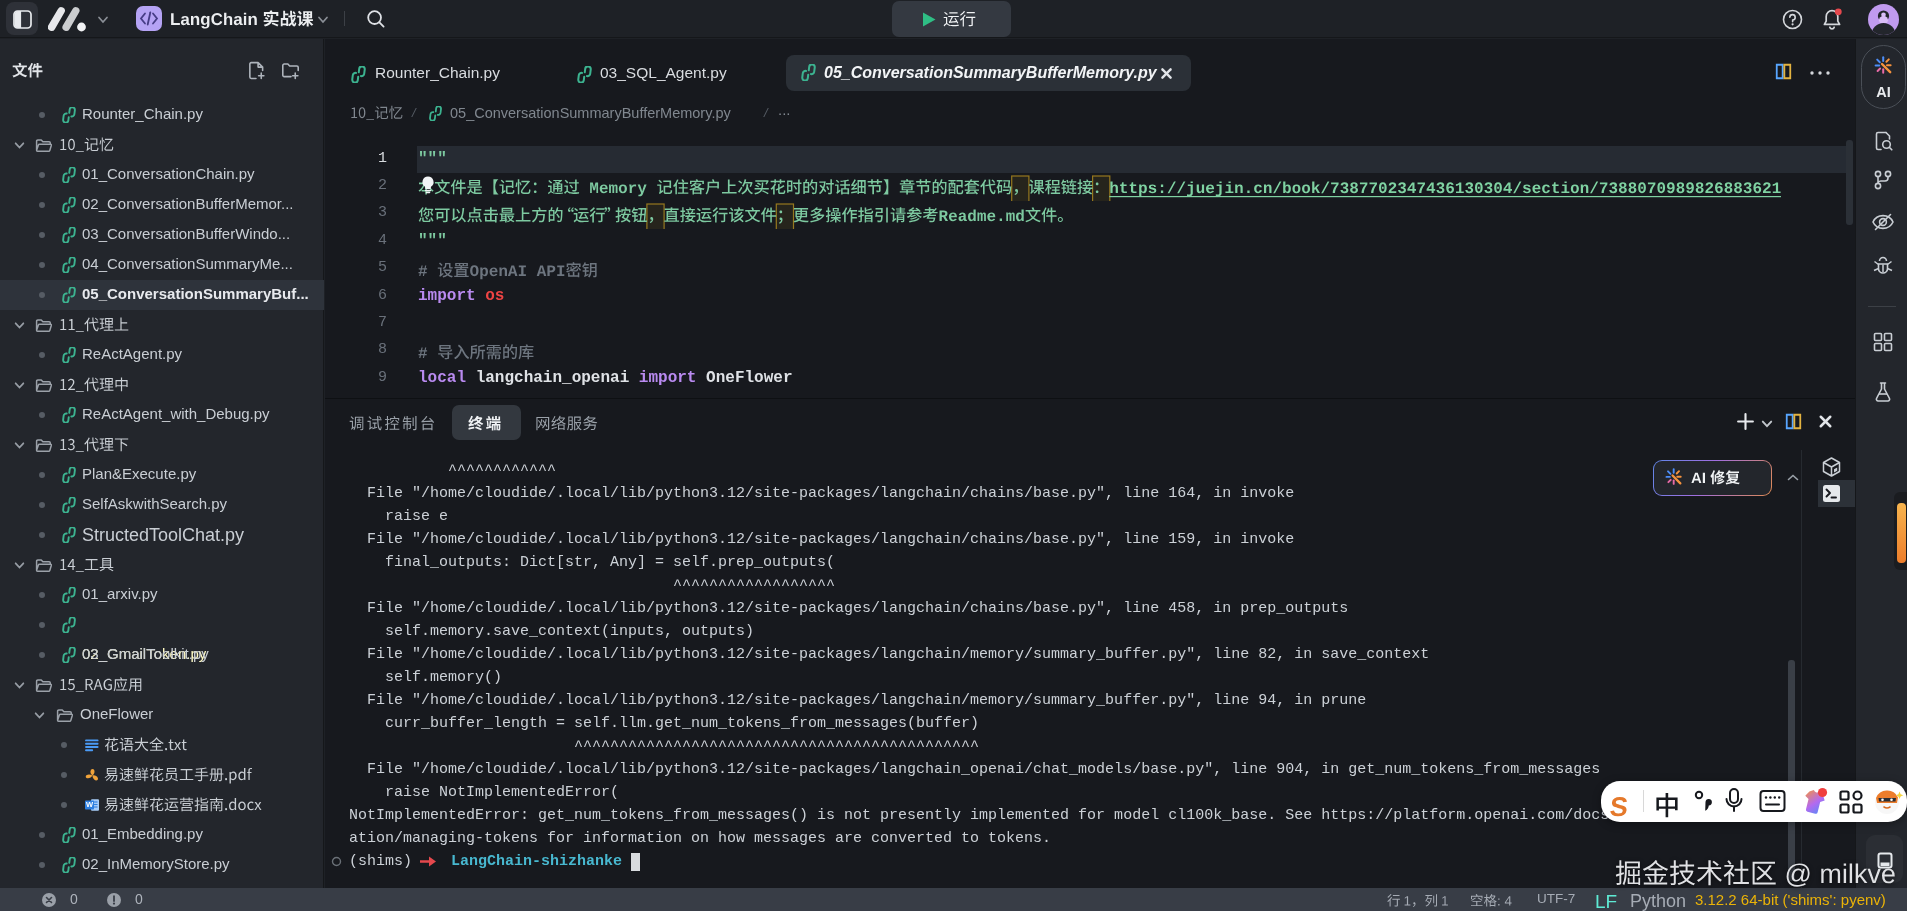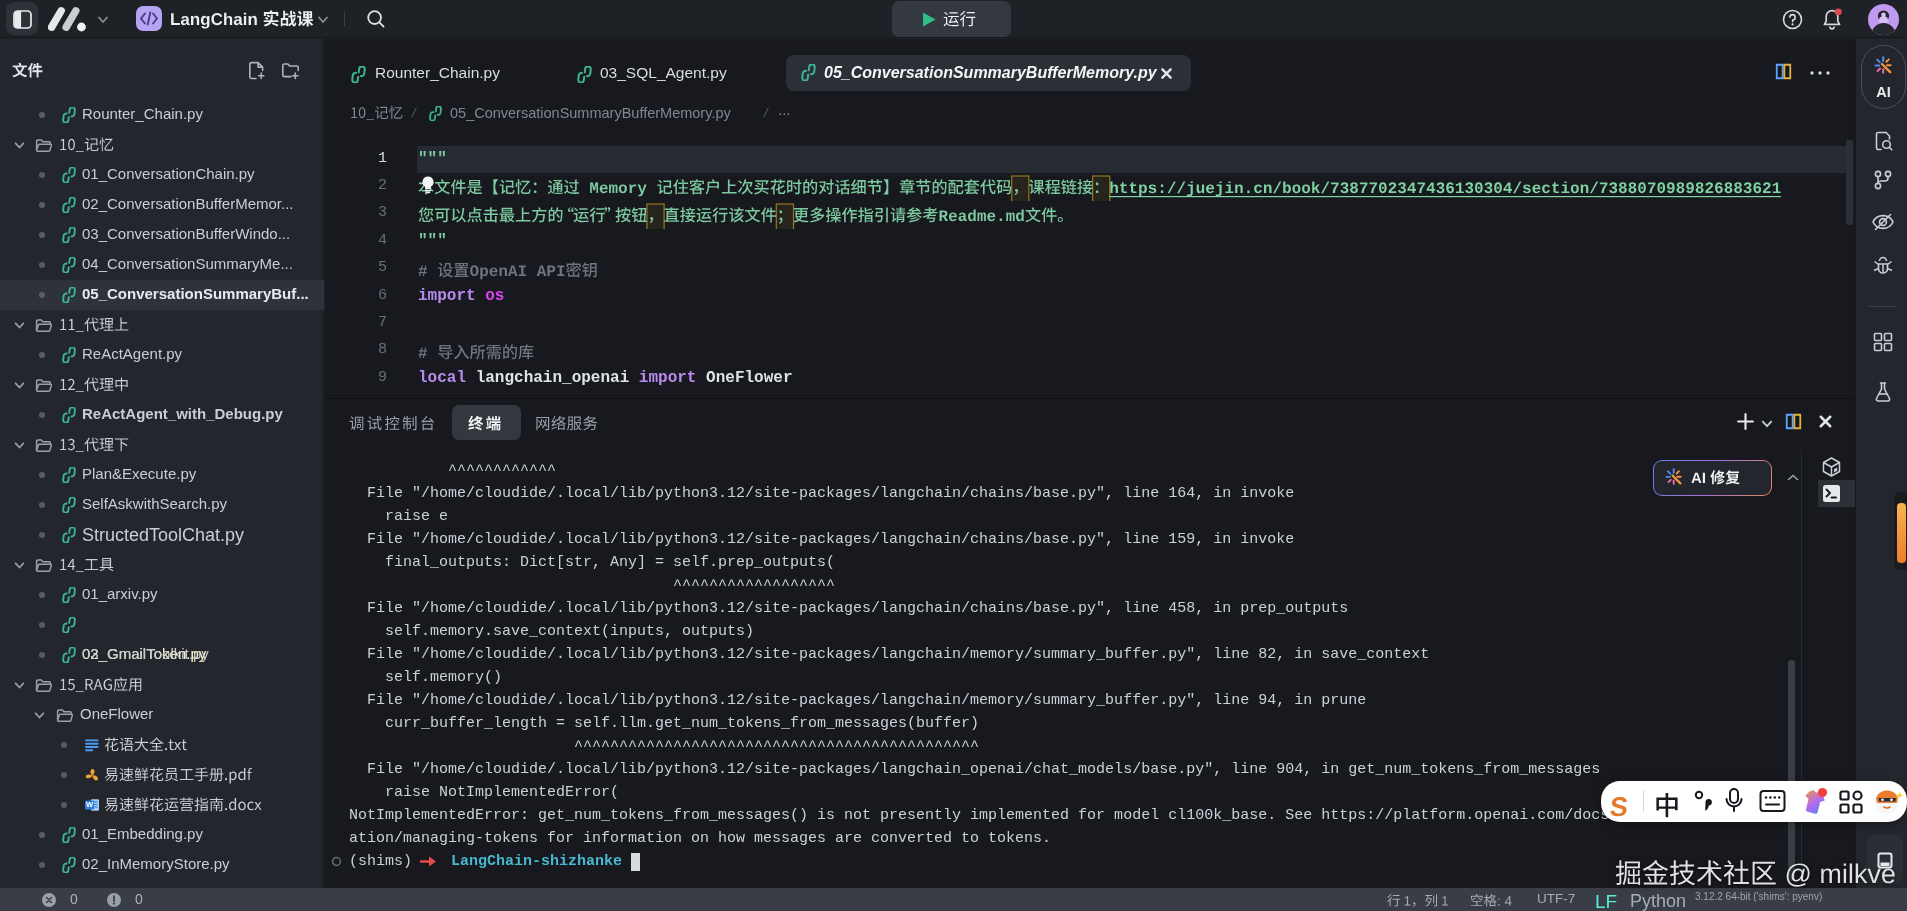--- a/index.html
+++ b/index.html
@@ -177,21 +177,21 @@
       <path fill="#c9ced4" d="M1.3 16H7.3V14.9H5.1V5H4.1C3.5 5.3 2.8 5.6 1.8 5.8V6.7H3.8V14.9H1.3Z M9 16H15.9V14.8H12.9C12.3 14.8 11.6 14.9 11.1 14.9C13.6 12.5 15.4 10.2 15.4 8C15.4 6.1 14.1 4.8 12.2 4.8C10.8 4.8 9.8 5.4 8.9 6.4L9.7 7.2C10.3 6.5 11.1 5.9 12 5.9C13.4 5.9 14 6.8 14 8.1C14 10 12.4 12.2 9 15.2Z M16.8 18.1H24.8V17.2H16.8Z M35.8 4.3C36.6 5 37.7 6.1 38.2 6.7L39.1 6.1C38.5 5.5 37.5 4.4 36.6 3.7ZM33.3 3.6C33.3 5.2 33.4 6.7 33.6 8.1L29.9 8.5L30.1 9.6L33.7 9.2C34.2 13.9 35.4 17 37.9 17.2C38.7 17.2 39.3 16.4 39.7 13.9C39.4 13.8 38.9 13.5 38.7 13.3C38.6 15 38.3 15.9 37.9 15.9C36.3 15.7 35.3 13 34.8 9L39.4 8.4L39.2 7.4L34.7 7.9C34.5 6.6 34.4 5.1 34.4 3.6ZM29.7 3.6C28.7 5.9 27.1 8.2 25.3 9.7C25.5 10 25.9 10.5 26 10.8C26.7 10.2 27.4 9.4 28 8.6V17.2H29.2V6.9C29.8 6 30.3 4.9 30.8 3.9Z M47.2 7.9H49.5V9.8H47.2ZM50.4 7.9H52.7V9.8H50.4ZM47.2 5.1H49.5V7H47.2ZM50.4 5.1H52.7V7H50.4ZM44.8 15.7V16.7H54.5V15.7H50.5V13.6H54V12.6H50.5V10.8H53.8V4.1H46.1V10.8H49.4V12.6H46V13.6H49.4V15.7ZM40.6 14.5 40.8 15.6C42.2 15.2 43.9 14.6 45.5 14.1L45.3 13L43.7 13.5V9.8H45.2V8.8H43.7V5.5H45.4V4.4H40.7V5.5H42.6V8.8H40.9V9.8H42.6V13.9C41.8 14.1 41.1 14.3 40.6 14.5Z M61.9 3.4V6.1H56.5V13.2H57.6V12.3H61.9V17.2H63.1V12.3H67.4V13.1H68.6V6.1H63.1V3.4ZM57.6 11.2V7.2H61.9V11.2ZM67.4 11.2H63.1V7.2H67.4Z"></path>
     </svg>
   </div>
 <div style="position:absolute;left:38.8px;top:411.8px;;width:6.4px;height:6.4px;border-radius:50%;background:#565c64"></div>
 <svg style="position:absolute;left:61px;top:407px;" width="16" height="16" viewBox="0 0 16 16">
 <g fill="none" stroke="#3cb390" stroke-width="1.9" stroke-linecap="round" transform="rotate(-38 8 8)">
 <path d="M6.5 9.5 L4.2 11.8 A2.6 2.6 0 0 1 0.5 8.1 L3.4 5.2 A2.6 2.6 0 0 1 7.1 5.4"></path>
 <path d="M9.5 6.5 L11.8 4.2 A2.6 2.6 0 0 1 15.5 7.9 L12.6 10.8 A2.6 2.6 0 0 1 8.9 10.6"></path>
 </g>
   </svg>
-<div style="position:absolute;left:82px;top:405px;font-size:15px;color:#c9ced4;font-weight:bold;white-space:nowrap;z-index:2">ReActAgent_with_Debug.py</div>
+<div style="position:absolute;left:82px;top:405px;font-size:15px;color:#c9ced4;font-weight:normal;white-space:nowrap;z-index:2">ReActAgent_with_Debug.py</div>
 <svg style="position:absolute;left:14px;top:440px;" width="11" height="11" viewBox="0 0 10 10">
 <path fill="none" stroke="#969ca4" stroke-width="1.6" stroke-linecap="round" d="M1.5 3 L5 6.8 L8.5 3"></path>
   </svg>
 <svg style="position:absolute;left:35px;top:437px;" width="17" height="17" viewBox="0 0 16 16">
 <path fill="none" stroke="#9ba1a9" stroke-width="1.4" stroke-linejoin="round" d="M1.5 12.6 V3.9 A1.1 1.1 0 0 1 2.6 2.8 H5.9 L7.4 4.5 H13.3 A1.1 1.1 0 0 1 14.4 5.6 V6.8 M1.5 12.6 L3.2 7.5 A1 1 0 0 1 4.2 6.8 H14.6 A0.8 0.8 0 0 1 15.4 7.8 L13.9 12.7 A1.1 1.1 0 0 1 12.8 13.5 H2.6 A1.1 1.1 0 0 1 1.5 12.6Z"></path>
   </svg>
 <div style="position:absolute;left:59px;top:434px;;z-index:2">
     <svg class="" width="70" height="21" viewBox="0 0 70 21">
       <path fill="#c9ced4" d="M1.3 16H7.3V14.9H5.1V5H4.1C3.5 5.3 2.8 5.6 1.8 5.8V6.7H3.8V14.9H1.3Z M12.3 16.2C14.2 16.2 15.8 15 15.8 13.1C15.8 11.5 14.8 10.6 13.5 10.3V10.2C14.7 9.8 15.4 8.9 15.4 7.6C15.4 5.8 14.1 4.8 12.2 4.8C11 4.8 10 5.4 9.2 6.1L9.9 7C10.5 6.4 11.3 5.9 12.2 5.9C13.3 5.9 14 6.6 14 7.7C14 8.8 13.3 9.8 11 9.8V10.8C13.5 10.8 14.4 11.7 14.4 13C14.4 14.3 13.5 15.1 12.2 15.1C10.9 15.1 10.1 14.5 9.5 13.8L8.8 14.7C9.5 15.5 10.6 16.2 12.3 16.2Z M16.8 18.1H24.8V17.2H16.8Z M35.8 4.3C36.6 5 37.7 6.1 38.2 6.7L39.1 6.1C38.5 5.5 37.5 4.4 36.6 3.7ZM33.3 3.6C33.3 5.2 33.4 6.7 33.6 8.1L29.9 8.5L30.1 9.6L33.7 9.2C34.2 13.9 35.4 17 37.9 17.2C38.7 17.2 39.3 16.4 39.7 13.9C39.4 13.8 38.9 13.5 38.7 13.3C38.6 15 38.3 15.9 37.9 15.9C36.3 15.7 35.3 13 34.8 9L39.4 8.4L39.2 7.4L34.7 7.9C34.5 6.6 34.4 5.1 34.4 3.6ZM29.7 3.6C28.7 5.9 27.1 8.2 25.3 9.7C25.5 10 25.9 10.5 26 10.8C26.7 10.2 27.4 9.4 28 8.6V17.2H29.2V6.9C29.8 6 30.3 4.9 30.8 3.9Z M47.2 7.9H49.5V9.8H47.2ZM50.4 7.9H52.7V9.8H50.4ZM47.2 5.1H49.5V7H47.2ZM50.4 5.1H52.7V7H50.4ZM44.8 15.7V16.7H54.5V15.7H50.5V13.6H54V12.6H50.5V10.8H53.8V4.1H46.1V10.8H49.4V12.6H46V13.6H49.4V15.7ZM40.6 14.5 40.8 15.6C42.2 15.2 43.9 14.6 45.5 14.1L45.3 13L43.7 13.5V9.8H45.2V8.8H43.7V5.5H45.4V4.4H40.7V5.5H42.6V8.8H40.9V9.8H42.6V13.9C41.8 14.1 41.1 14.3 40.6 14.5Z M55.9 4.5V5.6H61.6V17.2H62.8V9.2C64.6 10.2 66.6 11.4 67.6 12.2L68.4 11.2C67.2 10.3 64.8 9 63 8.1L62.8 8.3V5.6H69.2V4.5Z"></path>
     </svg>
@@ -392,21 +392,21 @@
 <div class="gm" style="position:absolute;left:347px;top:176.9px;color:#69707a">2</div>
 <div class="gm" style="position:absolute;left:347px;top:204.3px;color:#69707a">3</div>
 <div class="gm" style="position:absolute;left:347px;top:231.7px;color:#69707a">4</div>
 <div class="gm" style="position:absolute;left:347px;top:259.1px;color:#69707a">5</div>
 <div class="gm" style="position:absolute;left:347px;top:286.5px;color:#69707a">6</div>
 <div class="gm" style="position:absolute;left:347px;top:313.9px;color:#69707a">7</div>
 <div class="gm" style="position:absolute;left:347px;top:341.29999999999995px;color:#69707a">8</div>
 <div class="gm" style="position:absolute;left:347px;top:368.7px;color:#69707a">9</div>
 <div class="cm" style="position:absolute;left:418px;top:146.0px;height:27.4px;line-height:27.4px"><span style="color:#7dc9a0">"""</span></div>
 <div class="cm" style="position:absolute;left:418px;top:228.2px;height:27.4px;line-height:27.4px"><span style="color:#7dc9a0">"""</span></div>
-<div class="cm" style="position:absolute;left:418px;top:283.0px;height:27.4px;line-height:27.4px"><span style="color:#b98af0">import</span> <span style="color:#d946ef">os</span></div>
+<div class="cm" style="position:absolute;left:418px;top:283.0px;height:27.4px;line-height:27.4px"><span style="color:#b98af0">import</span> <span style="color:#ef4444">os</span></div>
 <div class="cm" style="position:absolute;left:418px;top:365.2px;height:27.4px;line-height:27.4px"><span style="color:#b98af0">local</span> <span style="color:#dfe2e6">langchain_openai</span> <span style="color:#b98af0">import</span> <span style="color:#dfe2e6">OneFlower</span></div>
 <div style="position:absolute;left:418px;top:173.4px;;z-index:2">
     <svg class="" width="1363" height="28" viewBox="0 0 1363 28">
       <rect x="593.7" y="3.0" width="17.2" height="26.0" fill="rgba(150,120,20,0.12)" stroke="#96781e" stroke-width="1.2"></rect>
       <rect x="674.6" y="3.0" width="17.2" height="26.0" fill="rgba(150,120,20,0.12)" stroke="#96781e" stroke-width="1.2"></rect>
       <rect x="691.3" y="23.0" width="672.0" height="1.2" fill="#7fd2a2"></rect>
       <path fill="#7dc9a0" d="M7.3 11.2V16.9H3.7C5.1 15.3 6.3 13.3 7.1 11.2ZM8.9 11.2H9.1C9.9 13.3 11 15.3 12.4 16.9H8.9ZM7.3 6.3V9.6H1V11.2H5.5C4.4 13.8 2.6 16.3 0.5 17.6C0.9 17.9 1.4 18.5 1.6 18.8C2.3 18.3 3 17.7 3.7 17V18.5H7.3V21.4H8.9V18.5H12.5V17C13.1 17.7 13.8 18.3 14.5 18.8C14.7 18.4 15.3 17.8 15.7 17.5C13.6 16.2 11.7 13.8 10.6 11.2H15.2V9.6H8.9V6.3Z M22.9 6.7C23.4 7.4 23.8 8.5 24 9.1H16.9V10.6H19.5C20.4 13 21.6 15.1 23.2 16.7C21.5 18.2 19.3 19.2 16.7 19.9C17 20.2 17.4 21 17.6 21.3C20.3 20.5 22.5 19.4 24.3 17.8C26.1 19.4 28.3 20.5 30.9 21.2C31.1 20.8 31.6 20.2 31.9 19.8C29.4 19.2 27.3 18.1 25.5 16.7C27.1 15.1 28.3 13.1 29.1 10.6H31.7V9.1H24.3L25.8 8.7C25.5 8 25 7 24.6 6.2ZM24.4 15.7C22.9 14.2 21.8 12.5 21.1 10.6H27.4C26.7 12.6 25.7 14.3 24.4 15.7Z M37.5 14.3V15.8H42V21.4H43.6V15.8H47.9V14.3H43.6V11.1H47.1V9.6H43.6V6.5H42V9.6H40.2C40.4 8.9 40.6 8.2 40.7 7.5L39.2 7.2C38.9 9.2 38.2 11.3 37.3 12.6C37.7 12.8 38.3 13.2 38.6 13.4C39 12.7 39.4 11.9 39.7 11.1H42V14.3ZM36.5 6.4C35.7 8.8 34.3 11.2 32.8 12.7C33 13.1 33.5 13.9 33.6 14.2C34 13.8 34.5 13.3 34.9 12.7V21.3H36.3V10.3C37 9.2 37.5 8 37.9 6.8Z M52.6 10.2H60.6V11.3H52.6ZM52.6 8.1H60.6V9.1H52.6ZM51.1 6.9V12.4H62.1V6.9ZM52.1 15.2C51.7 17.5 50.7 19.2 49 20.3C49.3 20.6 49.9 21.1 50.1 21.4C51.2 20.7 52 19.7 52.6 18.5C53.9 20.6 56 21.1 59.1 21.1H63.6C63.7 20.6 63.9 20 64.2 19.6C63.2 19.6 59.9 19.6 59.2 19.6C58.6 19.6 58.1 19.6 57.5 19.6V17.6H62.7V16.3H57.5V14.7H63.8V13.4H49.4V14.7H56V19.3C54.7 18.9 53.8 18.3 53.2 16.9C53.4 16.5 53.5 15.9 53.6 15.4Z M80.4 6.3V6.3H75.4V21.4H80.4V21.3C78.6 19.9 77.2 17.1 77.2 13.8C77.2 10.5 78.6 7.8 80.4 6.3Z M82.7 7.6C83.6 8.4 84.8 9.6 85.3 10.3L86.4 9.2C85.8 8.5 84.6 7.4 83.7 6.7ZM81.5 11.4V12.8H84V18.3C84 19.1 83.5 19.7 83.2 20C83.5 20.2 83.9 20.8 84.1 21.1C84.3 20.8 84.8 20.4 87.5 18.4C87.4 18.1 87.2 17.5 87.1 17.1L85.5 18.1V11.4ZM87.6 7.4V9H93.9V12.7H87.9V18.8C87.9 20.6 88.5 21.1 90.5 21.1C90.9 21.1 93.5 21.1 93.9 21.1C95.8 21.1 96.3 20.4 96.5 17.6C96.1 17.5 95.4 17.3 95 17C94.9 19.2 94.8 19.6 93.8 19.6C93.3 19.6 91.1 19.6 90.7 19.6C89.7 19.6 89.5 19.5 89.5 18.8V14.2H93.9V15H95.4V7.4Z M98.2 9.5C98.1 10.8 97.8 12.6 97.4 13.7L98.7 14.1C99.1 12.9 99.4 11 99.4 9.6ZM99.8 6.3V21.3H101.3V9.6C101.8 10.6 102.3 11.8 102.4 12.5L103.6 12C103.4 11.2 102.8 9.9 102.3 9L101.3 9.4V6.3ZM103.4 7.8V9.2H109.3C103.2 16.4 102.9 17.6 102.9 18.7C102.9 20 103.8 20.9 106 20.9H109.8C111.6 20.9 112.3 20.2 112.5 16.7C112 16.6 111.5 16.4 111.1 16.2C111 18.9 110.8 19.4 109.9 19.4H105.9C105 19.4 104.4 19.1 104.4 18.5C104.4 17.7 104.8 16.5 111.9 8.5C112 8.4 112.1 8.3 112.1 8.2L111.1 7.7L110.8 7.8Z M117.2 12.3C118 12.3 118.6 11.7 118.6 10.9C118.6 10.1 118 9.6 117.2 9.6C116.5 9.6 115.9 10.1 115.9 10.9C115.9 11.7 116.5 12.3 117.2 12.3ZM117.2 20.1C118 20.1 118.6 19.5 118.6 18.8C118.6 17.9 118 17.4 117.2 17.4C116.5 17.4 115.9 17.9 115.9 18.8C115.9 19.5 116.5 20.1 117.2 20.1Z M130.3 7.9C131.2 8.7 132.5 9.9 133.1 10.6L134.2 9.6C133.6 8.9 132.3 7.7 131.3 6.9ZM133.6 12.5H130V13.9H132.2V18.2C131.5 18.5 130.7 19.1 129.9 20L130.8 21.2C131.6 20.2 132.4 19.2 132.9 19.2C133.3 19.2 133.8 19.8 134.5 20.1C135.6 20.8 137 21 139 21C140.7 21 143.5 20.9 144.7 20.8C144.7 20.4 144.9 19.8 145.1 19.4C143.4 19.6 140.8 19.7 139 19.7C137.2 19.7 135.8 19.6 134.7 18.9C134.3 18.6 133.9 18.4 133.6 18.2ZM135.3 6.9V8.1H141.7C141.1 8.5 140.5 8.9 139.8 9.2C139 8.9 138.2 8.6 137.5 8.3L136.6 9.2C137.4 9.5 138.5 10 139.4 10.4H135.2V18.8H136.7V16.2H139V18.7H140.4V16.2H142.8V17.3C142.8 17.5 142.8 17.6 142.6 17.6C142.4 17.6 141.8 17.6 141.1 17.6C141.3 17.9 141.4 18.4 141.5 18.8C142.5 18.8 143.2 18.8 143.7 18.6C144.2 18.4 144.3 18.1 144.3 17.4V10.4H142.1L142.2 10.4C141.9 10.2 141.5 10 141.1 9.8C142.3 9.2 143.4 8.4 144.3 7.5L143.3 6.8L143 6.9ZM142.8 11.5V12.7H140.4V11.5ZM136.7 13.8H139V15.1H136.7ZM136.7 12.7V11.5H139V12.7ZM142.8 13.8V15.1H140.4V13.8Z M146.6 7.6C147.5 8.4 148.6 9.6 149 10.4L150.3 9.5C149.8 8.7 148.7 7.6 147.8 6.8ZM151.6 12.3C152.4 13.3 153.4 14.8 153.8 15.6L155.1 14.8C154.7 14 153.6 12.6 152.8 11.7ZM149.9 12.4H146.3V13.8H148.4V17.8C147.7 18 146.8 18.7 146 19.6L147.1 21.1C147.8 20.1 148.5 19 149.1 19C149.4 19 150 19.6 150.7 20C151.8 20.7 153.2 20.9 155.3 20.9C156.9 20.9 159.6 20.8 160.8 20.7C160.8 20.2 161 19.4 161.2 19C159.6 19.2 157.1 19.4 155.3 19.4C153.5 19.4 152 19.3 151 18.6C150.5 18.3 150.2 18.1 149.9 17.9ZM157.1 6.4V9.2H150.9V10.6H157.1V16.6C157.1 16.9 157 17 156.7 17C156.3 17 155.2 17 154.1 16.9C154.3 17.4 154.5 18 154.6 18.5C156.1 18.5 157.2 18.5 157.8 18.2C158.4 18 158.7 17.5 158.7 16.6V10.6H160.8V9.2H158.7V6.4Z"></path>
       <path fill="#7dc9a0" d="M178.4 20V13.2Q178.4 12.4 178.5 10.9Q178.1 13.1 177.9 13.5L177 17.2H175.3L174.3 13.5Q174.1 12.7 173.7 10.9L173.7 11.6Q173.8 12.5 173.8 13.2V20H172.1V9.5H174.8L175.8 13.4Q176 13.7 176.1 15.2Q176.3 14 176.4 13.4L177.5 9.5H180.1V20Z M185.8 20.2Q183.8 20.2 182.8 19Q181.7 17.8 181.7 15.7Q181.7 14.3 182.2 13.4Q182.7 12.4 183.6 11.9Q184.5 11.4 185.8 11.4Q187.7 11.4 188.7 12.6Q189.7 13.9 189.7 16.1V16.2H184Q184 17.3 184.5 18Q185 18.7 185.9 18.7Q186.5 18.7 186.9 18.4Q187.4 18.2 187.5 17.7L189.6 17.9Q189.2 19 188.2 19.6Q187.2 20.2 185.8 20.2ZM185.8 12.8Q185 12.8 184.5 13.3Q184 13.9 184 14.8H187.6Q187.5 13.9 187.1 13.3Q186.6 12.8 185.8 12.8Z M194.4 20V14.9Q194.4 13.7 194.3 13.2Q194.1 12.8 193.7 12.8Q193.3 12.8 193.1 13.5Q192.9 14.3 192.9 15.5V20H191.1V13.4Q191.1 11.9 191 11.5H192.7L192.7 12.5V12.9H192.7Q193 12.1 193.4 11.8Q193.8 11.4 194.4 11.4Q195.1 11.4 195.4 11.8Q195.8 12.1 195.9 12.9H196Q196.3 12.1 196.7 11.7Q197.1 11.4 197.8 11.4Q198.7 11.4 199.1 12.1Q199.5 12.7 199.5 14.4V20H197.7V14.9Q197.7 13.7 197.6 13.2Q197.4 12.8 197.1 12.8Q196.7 12.8 196.4 13.4Q196.2 14 196.2 15.3V20Z M209 15.8Q209 17.9 207.9 19Q206.9 20.2 204.9 20.2Q202.9 20.2 201.9 19Q200.8 17.9 200.8 15.8Q200.8 13.7 201.9 12.5Q202.9 11.4 204.9 11.4Q209 11.4 209 15.8ZM206.7 15.8Q206.7 14.3 206.3 13.6Q205.9 12.9 204.9 12.9Q204 12.9 203.5 13.6Q203.1 14.3 203.1 15.8Q203.1 17.3 203.6 18Q204 18.7 204.8 18.7Q205.8 18.7 206.2 18Q206.7 17.3 206.7 15.8Z M218.1 13.4Q217.3 13.2 216.5 13.2Q215.3 13.2 214.6 14.1Q213.8 15.1 213.8 16.6V20H211.7V14.5Q211.7 13.9 211.5 13.1Q211.4 12.3 211.2 11.5H213.4Q213.6 12.6 213.7 13.3H213.8Q214.1 12.3 214.8 11.8Q215.5 11.4 216.5 11.4Q217.3 11.4 218.1 11.5Z M221.8 23.3Q221 23.3 220.4 23.2V21.7L220.8 21.7L221.2 21.7Q221.7 21.7 222 21.6Q222.3 21.4 222.5 21.1Q222.8 20.7 223.1 19.9L219.6 11.5H221.9L223.4 15.7Q223.7 16.5 224.2 18.3L224.3 18L224.9 15.7L226.3 11.5H228.6L225.1 20.4Q224.5 22.1 223.7 22.7Q223 23.3 221.8 23.3Z"></path>
       <path fill="#7dc9a0" d="M240.4 7.6C241.3 8.4 242.4 9.6 243 10.3L244.1 9.2C243.5 8.5 242.3 7.4 241.4 6.7ZM239.2 11.4V12.8H241.7V18.3C241.7 19.1 241.2 19.7 240.9 20C241.1 20.2 241.5 20.8 241.7 21.1C242 20.8 242.4 20.4 245.2 18.4C245 18.1 244.8 17.5 244.7 17.1L243.2 18.1V11.4ZM245.3 7.4V9H251.5V12.7H245.6V18.8C245.6 20.6 246.2 21.1 248.2 21.1C248.6 21.1 251.2 21.1 251.6 21.1C253.5 21.1 254 20.4 254.2 17.6C253.7 17.5 253 17.3 252.7 17C252.6 19.2 252.4 19.6 251.5 19.6C250.9 19.6 248.8 19.6 248.3 19.6C247.3 19.6 247.2 19.5 247.2 18.8V14.2H251.5V15H253.1V7.4Z M263.5 6.7C264 7.6 264.6 8.7 264.8 9.4L266.3 8.8C266.1 8.1 265.5 7.1 264.9 6.2ZM259 6.4C258.2 8.8 256.7 11.2 255.2 12.7C255.4 13.1 255.9 13.9 256 14.3C256.5 13.8 256.9 13.3 257.4 12.7V21.3H258.9V10.3C259.5 9.2 260.1 8 260.5 6.8ZM259.8 19.4V20.8H270.3V19.4H265.9V15.6H269.6V14.2H265.9V10.9H270.1V9.4H260.2V10.9H264.4V14.2H260.8V15.6H264.4V19.4Z M276.8 11.6H281.2C280.6 12.3 279.8 12.8 279 13.4C278.1 12.9 277.3 12.3 276.8 11.7ZM277 9.3C276.1 10.5 274.6 11.9 272.3 12.8C272.7 13 273.1 13.6 273.4 13.9C274.2 13.5 275 13 275.7 12.5C276.2 13.1 276.8 13.6 277.5 14.1C275.6 15 273.5 15.6 271.4 15.9C271.6 16.3 272 16.9 272.1 17.3C272.9 17.1 273.7 17 274.5 16.7V21.4H276V20.8H282V21.3H283.5V16.6C284.2 16.8 284.9 16.9 285.6 17C285.8 16.6 286.2 15.9 286.6 15.6C284.3 15.3 282.2 14.8 280.5 14.1C281.7 13.2 282.8 12.2 283.6 11L282.5 10.4L282.3 10.4H278C278.2 10.2 278.4 9.9 278.6 9.6ZM278.9 15C280 15.5 281.1 16 282.3 16.3H275.8C276.9 16 278 15.5 278.9 15ZM276 19.5V17.6H282V19.5ZM277.7 6.5C277.9 6.9 278.1 7.3 278.3 7.7H272V11H273.5V9.1H284.3V11H285.9V7.7H280.1C279.8 7.2 279.5 6.6 279.2 6.2Z M291.2 10.2H299.3V13.2H291.2L291.2 12.4ZM294 6.6C294.3 7.3 294.7 8.2 294.8 8.8H289.6V12.4C289.6 14.8 289.4 18.2 287.5 20.5C287.9 20.7 288.6 21.2 288.8 21.5C290.3 19.6 290.9 16.9 291.1 14.6H299.3V15.6H300.9V8.8H295.6L296.5 8.5C296.3 7.9 295.9 7 295.5 6.2Z M309.9 6.6V19H304V20.6H318.6V19H311.6V12.9H317.5V11.4H311.6V6.6Z M320.2 8.5C321.3 9.2 322.7 10.2 323.3 10.8L324.3 9.6C323.6 8.9 322.2 8 321.1 7.4ZM319.9 18.8 321.4 19.8C322.4 18.3 323.5 16.5 324.4 14.8L323.2 13.7C322.2 15.6 320.9 17.6 319.9 18.8ZM326.6 6.3C326.1 8.9 325.1 11.5 323.9 13.1C324.3 13.2 325 13.7 325.3 13.9C326 13 326.6 11.8 327.1 10.5H332.7C332.4 11.6 331.9 12.7 331.6 13.4C332 13.6 332.6 13.9 332.9 14.1C333.5 12.9 334.2 11.2 334.6 9.5L333.5 8.9L333.2 9H327.6C327.9 8.2 328 7.4 328.2 6.6ZM328.4 11.2V12.2C328.4 14.4 328 17.9 323.3 20.2C323.6 20.5 324.2 21.1 324.4 21.5C327.4 20 328.8 18 329.5 16.2C330.4 18.5 331.8 20.3 334 21.2C334.2 20.8 334.7 20.2 335 19.9C332.2 18.9 330.8 16.5 330 13.4C330.1 13 330.1 12.6 330.1 12.2V11.2Z M344 18.3C346.2 19.2 348.4 20.4 349.7 21.3L350.7 20.1C349.3 19.2 347 18 344.8 17.2ZM338.9 10.5C340 11 341.4 11.8 342.1 12.4L343 11.2C342.3 10.7 340.8 9.9 339.8 9.5ZM337.1 12.8C338.2 13.3 339.6 14 340.2 14.6L341.1 13.4C340.4 12.9 339 12.2 338 11.8ZM336.6 14.9V16.4H342.8C341.9 18.2 340 19.4 336.3 20.1C336.6 20.4 336.9 21 337 21.4C341.5 20.5 343.5 18.8 344.4 16.4H350.8V14.9H344.8C345.2 13.4 345.2 11.6 345.3 9.6H343.8C343.7 11.7 343.7 13.5 343.3 14.9ZM349.4 7.3 349.1 7.3H337.3V8.8H348.6C348.2 9.6 347.8 10.3 347.4 10.9L348.7 11.5C349.4 10.5 350.2 9 350.8 7.7L349.6 7.2Z M365.4 12.1C364.4 12.9 363.1 13.7 361.6 14.5V11H360.1V15.3C359.2 15.7 358.4 16 357.6 16.4C357.8 16.7 358.1 17.2 358.2 17.6L360.1 16.8V18.8C360.1 20.6 360.6 21.1 362.3 21.1C362.7 21.1 364.7 21.1 365.1 21.1C366.7 21.1 367.2 20.3 367.4 17.8C366.9 17.7 366.3 17.4 365.9 17.2C365.8 19.2 365.7 19.6 365 19.6C364.6 19.6 362.9 19.6 362.5 19.6C361.8 19.6 361.6 19.5 361.6 18.8V16C363.4 15.2 365.2 14.2 366.5 13.3ZM356.5 10.8C355.6 12.8 354 14.6 352.4 15.8C352.8 16 353.4 16.5 353.7 16.8C354.2 16.5 354.6 16 355.1 15.5V21.4H356.7V13.6C357.2 12.9 357.7 12.1 358 11.3ZM361.7 6.3V7.8H357.9V6.3H356.4V7.8H352.6V9.3H356.4V10.6H357.9V9.3H361.7V10.7H363.3V9.3H367V7.8H363.3V6.3Z M375.4 12.8C376.3 14.1 377.3 15.7 377.8 16.7L379.2 15.9C378.6 15 377.5 13.4 376.7 12.2ZM372.9 13.6V17H370.5V13.6ZM372.9 12.3H370.5V9H372.9ZM369.1 7.6V19.7H370.5V18.4H374.4V7.6ZM380.1 6.4V9.5H375V11H380.1V19.2C380.1 19.5 380 19.6 379.7 19.6C379.3 19.6 378.1 19.6 376.9 19.6C377.1 20 377.4 20.7 377.4 21.2C379.1 21.2 380.1 21.1 380.8 20.9C381.4 20.6 381.7 20.2 381.7 19.2V11H383.5V9.5H381.7V6.4Z M392.9 13.3C393.7 14.5 394.8 16.1 395.2 17.1L396.5 16.2C396 15.3 394.9 13.7 394.1 12.6ZM393.6 6.3C393.1 8.4 392.3 10.6 391.2 12V8.9H388.5C388.8 8.2 389.1 7.4 389.4 6.6L387.7 6.3C387.6 7.1 387.4 8.1 387.2 8.9H385.3V20.9H386.8V19.7H391.2V12.2C391.5 12.4 392.1 12.8 392.4 13C392.9 12.3 393.4 11.3 393.9 10.3H397.7C397.5 16.4 397.3 18.9 396.8 19.4C396.6 19.7 396.4 19.7 396.1 19.7C395.7 19.7 394.7 19.7 393.7 19.6C394 20 394.2 20.7 394.2 21.1C395.1 21.2 396.1 21.2 396.6 21.1C397.3 21 397.7 20.9 398.1 20.3C398.7 19.5 398.9 17 399.2 9.6C399.2 9.4 399.2 8.9 399.2 8.9H394.4C394.7 8.1 394.9 7.4 395.1 6.6ZM386.8 10.3H389.8V13.4H386.8ZM386.8 18.3V14.7H389.8V18.3Z M408.2 13.7C408.9 14.8 409.6 16.3 409.9 17.3L411.2 16.6C411 15.6 410.2 14.2 409.4 13.1ZM401.5 12.7C402.5 13.6 403.5 14.6 404.4 15.6C403.5 17.6 402.3 19.1 400.8 20.1C401.2 20.4 401.7 21 401.9 21.3C403.4 20.3 404.6 18.8 405.5 17C406.2 17.8 406.8 18.6 407.1 19.3L408.3 18.2C407.9 17.3 407.1 16.3 406.2 15.4C407 13.5 407.5 11.2 407.7 8.6L406.7 8.3L406.5 8.4H401.3V9.8H406.1C405.8 11.4 405.5 12.8 405 14.1C404.2 13.3 403.4 12.5 402.5 11.8ZM412.4 6.3V10.1H408V11.6H412.4V19.4C412.4 19.7 412.3 19.7 412 19.7C411.8 19.8 410.9 19.8 409.9 19.7C410.1 20.2 410.3 20.9 410.4 21.3C411.8 21.3 412.6 21.3 413.2 21C413.7 20.8 413.9 20.3 413.9 19.4V11.6H415.8V10.1H413.9V6.3Z M417.8 7.6C418.7 8.4 419.7 9.4 420.2 10.1L421.3 9C420.8 8.4 419.6 7.4 418.8 6.7ZM423.1 15.2V21.4H424.6V20.7H429.5V21.3H431.1V15.2H427.8V12.7H432V11.3H427.8V8.4C429.1 8.2 430.2 7.9 431.2 7.6L430.2 6.4C428.3 7 425.1 7.5 422.3 7.8C422.4 8.1 422.6 8.6 422.7 9C423.8 8.9 425.1 8.8 426.3 8.6V11.3H422.2V12.7H426.3V15.2ZM424.6 19.4V16.6H429.5V19.4ZM417 11.4V12.8H419.1V18.1C419.1 18.9 418.6 19.5 418.2 19.8C418.5 20 418.9 20.6 419.1 21C419.4 20.6 419.8 20.2 422.7 17.9C422.5 17.6 422.2 17 422.1 16.6L420.5 17.8V11.4Z M433.1 19 433.3 20.5C435 20.2 437.1 19.8 439.1 19.4L439.1 18C436.9 18.4 434.6 18.8 433.1 19ZM433.5 13.2C433.8 13.1 434.2 13 436.2 12.7C435.5 13.7 434.8 14.4 434.5 14.7C433.9 15.3 433.5 15.6 433.1 15.7C433.3 16.1 433.5 16.8 433.6 17.1C434 16.9 434.6 16.8 439.1 16C439.1 15.7 439 15.1 439 14.7L435.8 15.2C437.1 13.9 438.4 12.4 439.4 10.8L438.2 10C437.9 10.5 437.6 10.9 437.3 11.4L435.1 11.6C436.1 10.2 437.1 8.5 437.9 6.9L436.4 6.2C435.7 8.2 434.4 10.2 434 10.7C433.6 11.3 433.3 11.7 433 11.7C433.2 12.1 433.4 12.9 433.5 13.2ZM442.8 18.7H440.9V14.5H442.8ZM444.3 18.7V14.5H446.2V18.7ZM439.5 7.1V21.1H440.9V20.1H446.2V21H447.7V7.1ZM442.8 13H440.9V8.7H442.8ZM444.3 13V8.7H446.2V13Z M450.3 12.1V13.6H454.3V21.3H456V13.6H461V17.4C461 17.6 460.9 17.7 460.6 17.7C460.3 17.7 459.2 17.7 458.1 17.6C458.3 18.1 458.5 18.8 458.6 19.2C460.1 19.2 461.1 19.2 461.8 19C462.4 18.7 462.6 18.3 462.6 17.4V12.1ZM458.9 6.3V8.1H454.8V6.3H453.2V8.1H449.6V9.5H453.2V11.3H454.8V9.5H458.9V11.3H460.5V9.5H464.1V8.1H460.5V6.3Z M470.3 21.4V6.3H465.4V6.3C467.2 7.8 468.6 10.5 468.6 13.8C468.6 17.1 467.2 19.9 465.4 21.3V21.4Z M485.1 15.3H493.1V16.2H485.1ZM485.1 13.3H493.1V14.2H485.1ZM483.6 12.2V17.3H488.3V18.3H481.8V19.5H488.3V21.4H489.9V19.5H496.5V18.3H489.9V17.3H494.7V12.2ZM491.6 8.8C491.4 9.2 491.1 9.8 490.9 10.2H487.4C487.2 9.8 487 9.2 486.7 8.8ZM487.9 6.4C488.1 6.8 488.3 7.2 488.5 7.5H482.9V8.8H486.6L485.2 9.1C485.4 9.4 485.6 9.8 485.7 10.2H481.8V11.5H496.5V10.2H492.6L493.2 9L491.9 8.8H495.5V7.5H490.2C490 7.1 489.7 6.5 489.5 6.1Z M498.8 12.1V13.6H502.9V21.3H504.5V13.6H509.5V17.4C509.5 17.6 509.5 17.7 509.1 17.7C508.8 17.7 507.7 17.7 506.6 17.6C506.8 18.1 507 18.8 507.1 19.2C508.6 19.2 509.6 19.2 510.3 19C511 18.7 511.1 18.3 511.1 17.4V12.1ZM507.4 6.3V8.1H503.3V6.3H501.7V8.1H498.1V9.5H501.7V11.3H503.3V9.5H507.4V11.3H509V9.5H512.6V8.1H509V6.3Z M522.2 13.3C523.1 14.5 524.1 16.1 524.6 17.1L525.9 16.2C525.4 15.3 524.3 13.7 523.4 12.6ZM523 6.3C522.5 8.4 521.6 10.6 520.6 12V8.9H517.9C518.2 8.2 518.5 7.4 518.8 6.6L517.1 6.3C517 7.1 516.8 8.1 516.5 8.9H514.7V20.9H516.1V19.7H520.6V12.2C520.9 12.4 521.5 12.8 521.7 13C522.3 12.3 522.8 11.3 523.2 10.3H527.1C526.9 16.4 526.7 18.9 526.2 19.4C526 19.7 525.8 19.7 525.5 19.7C525.1 19.7 524.1 19.7 523 19.6C523.3 20 523.5 20.7 523.5 21.1C524.5 21.2 525.4 21.2 526 21.1C526.6 21 527 20.9 527.4 20.3C528.1 19.5 528.3 17 528.5 9.6C528.5 9.4 528.5 8.9 528.5 8.9H523.8C524 8.1 524.3 7.4 524.5 6.6ZM516.1 10.3H519.1V13.4H516.1ZM516.1 18.3V14.7H519.1V18.3Z M538.4 7.1V8.5H543.2V12.1H538.5V19C538.5 20.7 539 21.2 540.6 21.2C540.9 21.2 542.8 21.2 543.1 21.2C544.7 21.2 545.1 20.4 545.3 17.7C544.9 17.6 544.2 17.3 543.9 17.1C543.8 19.3 543.7 19.7 543 19.7C542.6 19.7 541.1 19.7 540.8 19.7C540.1 19.7 540 19.6 540 19V13.5H543.2V14.6H544.7V7.1ZM531.9 17.6H536.1V19H531.9ZM531.9 16.5V15.1C532.1 15.2 532.4 15.5 532.5 15.6C533.4 14.7 533.7 13.5 533.7 12.5V11.2H534.4V14.1C534.4 15 534.6 15.1 535.3 15.1C535.4 15.1 535.8 15.1 536 15.1H536.1V16.5ZM530.4 6.9V8.3H532.7V9.9H530.7V21.3H531.9V20.2H536.1V21.1H537.4V9.9H535.6V8.3H537.7V6.9ZM533.7 9.9V8.3H534.5V9.9ZM531.9 15.1V11.2H532.9V12.5C532.9 13.3 532.8 14.3 531.9 15.1ZM535.2 11.2H536.1V14.3L536.1 14.3C536 14.3 536 14.3 535.8 14.3C535.7 14.3 535.4 14.3 535.4 14.3C535.2 14.3 535.2 14.3 535.2 14.1Z M555.2 9.1C555.6 9.6 556.1 10.2 556.6 10.6H551.3C551.8 10.1 552.3 9.6 552.7 9.1ZM548.4 21H548.4C549 20.8 549.9 20.8 557.9 20.4C558.2 20.8 558.5 21.1 558.7 21.4L560.1 20.6C559.5 19.9 558.3 18.7 557.3 17.8H561V16.5H551.3V15.6H557.8V14.6H551.3V13.7H557.8V12.7H551.3V11.8H557.8V11.6C558.7 12.3 559.6 12.8 560.5 13.2C560.7 12.9 561.2 12.3 561.5 12.1C559.9 11.4 558.2 10.3 556.9 9.1H560.9V7.8H553.6C553.9 7.4 554.1 7 554.3 6.6L552.7 6.3C552.5 6.8 552.2 7.3 551.8 7.8H546.8V9.1H550.8C549.7 10.3 548.2 11.4 546.2 12.2C546.6 12.5 547 13 547.2 13.4C548.1 12.9 549 12.4 549.8 11.9V16.5H546.7V17.8H550.5C549.8 18.4 549.2 18.9 548.9 19.1C548.5 19.4 548.2 19.6 547.9 19.6C548 20 548.3 20.6 548.4 21ZM555.9 18.3 556.8 19.3 550.5 19.5C551.2 19 551.9 18.4 552.5 17.8H556.8Z M573.5 7.3C574.4 8.1 575.5 9.2 575.9 10L577.1 9.2C576.6 8.4 575.5 7.3 574.6 6.6ZM570.6 6.6C570.7 8.3 570.8 9.9 570.9 11.4L567.3 11.9L567.5 13.3L571.1 12.8C571.7 17.9 573 21.1 575.7 21.3C576.6 21.4 577.3 20.6 577.7 17.6C577.4 17.5 576.7 17.1 576.4 16.8C576.3 18.6 576.1 19.5 575.6 19.5C574.1 19.3 573.1 16.6 572.6 12.6L577.4 12L577.2 10.6L572.4 11.2C572.3 9.8 572.2 8.2 572.2 6.6ZM566.8 6.5C565.7 9 564 11.4 562.2 13C562.4 13.3 562.9 14.2 563 14.5C563.7 13.9 564.4 13.2 565 12.4V21.3H566.6V10.1C567.2 9.1 567.8 8 568.2 6.9Z M584.8 16.6V18H590.8V16.6ZM586 9.5C585.9 11.1 585.7 13.3 585.4 14.7H591.8C591.5 18 591.2 19.4 590.8 19.8C590.6 19.9 590.5 20 590.2 20C589.9 20 589.2 20 588.5 19.9C588.7 20.3 588.9 20.9 588.9 21.3C589.7 21.3 590.4 21.3 590.8 21.3C591.4 21.2 591.7 21.1 592 20.7C592.6 20.1 593 18.4 593.3 14C593.3 13.8 593.4 13.4 593.4 13.4H591.5C591.7 11.4 592 9 592.1 7.3L591 7.2L590.8 7.2H585.2V8.6H590.5C590.4 10 590.2 11.8 590 13.4H587C587.2 12.2 587.3 10.7 587.4 9.6ZM578.8 7.1V8.5H580.7C580.3 10.8 579.6 13 578.5 14.5C578.7 14.9 579 15.8 579.1 16.2C579.4 15.9 579.6 15.5 579.9 15.1V20.6H581.2V19.4H584.1V12.1H581.2C581.6 11 581.9 9.8 582.2 8.5H584.5V7.1ZM581.2 13.5H582.8V18H581.2Z"></path>
       <path fill="#7dc9a0" d="M597 21.9C598.9 21.4 600 20 600 18.2C600 16.9 599.5 16.1 598.5 16.1C597.7 16.1 597.1 16.6 597.1 17.4C597.1 18.3 597.7 18.7 598.5 18.7L598.7 18.7C598.6 19.7 597.9 20.4 596.6 20.9Z"></path>
@@ -570,21 +570,21 @@
   </div>
 <div style="position:absolute;left:1470px;top:891px;;z-index:41">
     <svg class="" width="42" height="20" viewBox="0 0 42 20">
       <path fill="#a6acb5" d="M7.6 7.3C9 8 10.8 9 11.7 9.7L12.4 8.9C11.4 8.3 9.6 7.3 8.2 6.6ZM5.2 6.5C4.1 7.4 2.7 8.4 1.1 8.9L1.7 9.8C3.3 9.1 4.8 8.1 5.9 7.2ZM1 14.2V15.1H12.5V14.2H7.3V10.8H11.1V9.9H2.5V10.8H6.2V14.2ZM5.7 3.4C5.9 3.8 6.2 4.3 6.4 4.8H1V7.9H2V5.7H11.5V7.5H12.5V4.8H7.6C7.4 4.3 7.1 3.6 6.8 3.1Z M21.3 5.5H24.2C23.8 6.3 23.3 7.1 22.6 7.8C22 7.1 21.5 6.4 21.1 5.8ZM16.2 3.2V6H14.2V7H16.1C15.7 8.9 14.8 11 13.9 12.1C14.1 12.4 14.3 12.8 14.4 13C15.1 12.1 15.7 10.7 16.2 9.1V15.6H17.2V8.8C17.6 9.4 18.1 10.1 18.3 10.5L18.9 9.7C18.7 9.3 17.6 8 17.2 7.6V7H18.7L18.4 7.3C18.6 7.4 19 7.8 19.2 8C19.7 7.6 20.1 7.1 20.5 6.5C20.9 7.2 21.4 7.8 22 8.4C20.8 9.4 19.5 10.1 18.1 10.6C18.3 10.8 18.6 11.2 18.7 11.4C19 11.3 19.4 11.1 19.7 11V15.6H20.7V15H24.4V15.5H25.4V10.9L26.1 11.1C26.2 10.8 26.5 10.4 26.7 10.2C25.4 9.8 24.2 9.2 23.3 8.4C24.2 7.5 25 6.3 25.5 4.9L24.9 4.6L24.7 4.6H21.8C22 4.2 22.2 3.8 22.3 3.4L21.4 3.1C20.8 4.5 20 5.8 18.9 6.8V6H17.2V3.2ZM20.7 14.1V11.5H24.4V14.1ZM20.4 10.6C21.2 10.2 21.9 9.7 22.6 9.1C23.3 9.7 24.1 10.2 24.9 10.6Z"></path>
       <path fill="#a6acb5" d="M28.2 8.7V7.4H29.5V8.7ZM28.2 14.5V13.1H29.5V14.5Z M40.3 12.4V14.5H39.2V12.4H34.8V11.5L39.1 5.2H40.3V11.5H41.6V12.4ZM39.2 6.6Q39.2 6.6 39 6.9Q38.8 7.2 38.7 7.3L36.4 10.8L36 11.3L35.9 11.5H39.2Z"></path>
     </svg>
   </div>
 <div style="position:absolute;left:1537px;top:891px;font-size:13.5px;color:#a6acb5;white-space:nowrap;z-index:41">UTF-7</div>
 <div style="position:absolute;left:1595px;top:891px;font-size:19px;color:#5eead4;white-space:nowrap;z-index:41">LF</div>
 <div style="position:absolute;left:1630px;top:891px;font-size:18px;color:#a6acb5;white-space:nowrap;z-index:41">Python</div>
-<div style="position:absolute;left:1695px;top:891px;font-size:10px;color:#a3a3a3;white-space:nowrap;z-index:41">3.12.2 64-bit ('shims': pyenv)</div>
+<div style="position:absolute;left:1695px;top:891px;font-size:15px;color:#eab308;white-space:nowrap;z-index:41">3.12.2 64-bit ('shims': pyenv)</div>
 <div style="position:absolute;left:1855px;top:39px;width:52px;height:849px;background:#23262c;border-left:1px solid #15171a"></div>
 <div style="position:absolute;left:1861px;top:45px;width:45px;height:64px;border:1px solid #4a4f57;border-radius:23px;z-index:2"></div>
 <svg style="position:absolute;left:1873px;top:55px;" width="20" height="20" viewBox="0 0 20 20">
 <g stroke-linecap="round">
 <path d="M10.2 2.2 L10.2 6" stroke="#4d8df7" stroke-width="2"></path>
 <path d="M4.2 4.6 L6.8 7.2" stroke="#4d8df7" stroke-width="2"></path>
 <path d="M2.6 10.4 L6.2 10.4" stroke="#4d8df7" stroke-width="2"></path>
 <path d="M4.6 16 L7.1 13.5" stroke="#e86aa6" stroke-width="2"></path>
 <path d="M15.8 4.4 L13.4 6.8" stroke="#f5923e" stroke-width="2"></path>
 <path d="M17.6 10.2 L14 10.2" stroke="#f5923e" stroke-width="2"></path>

